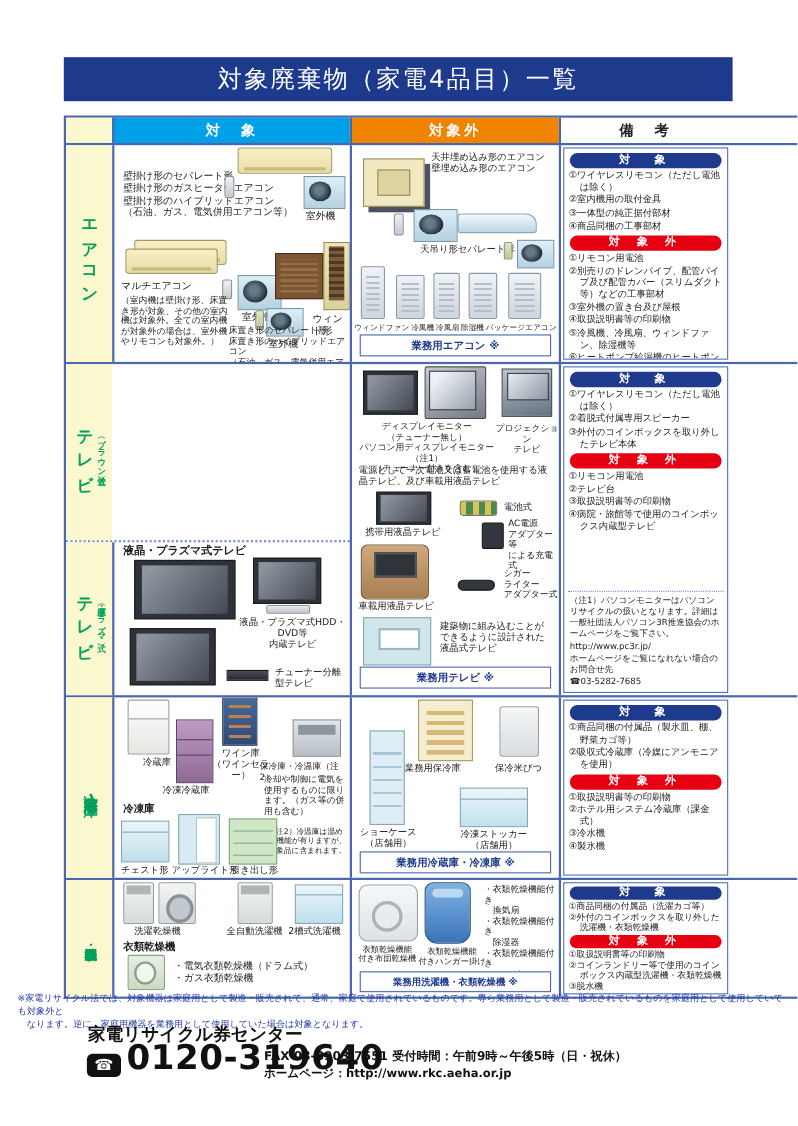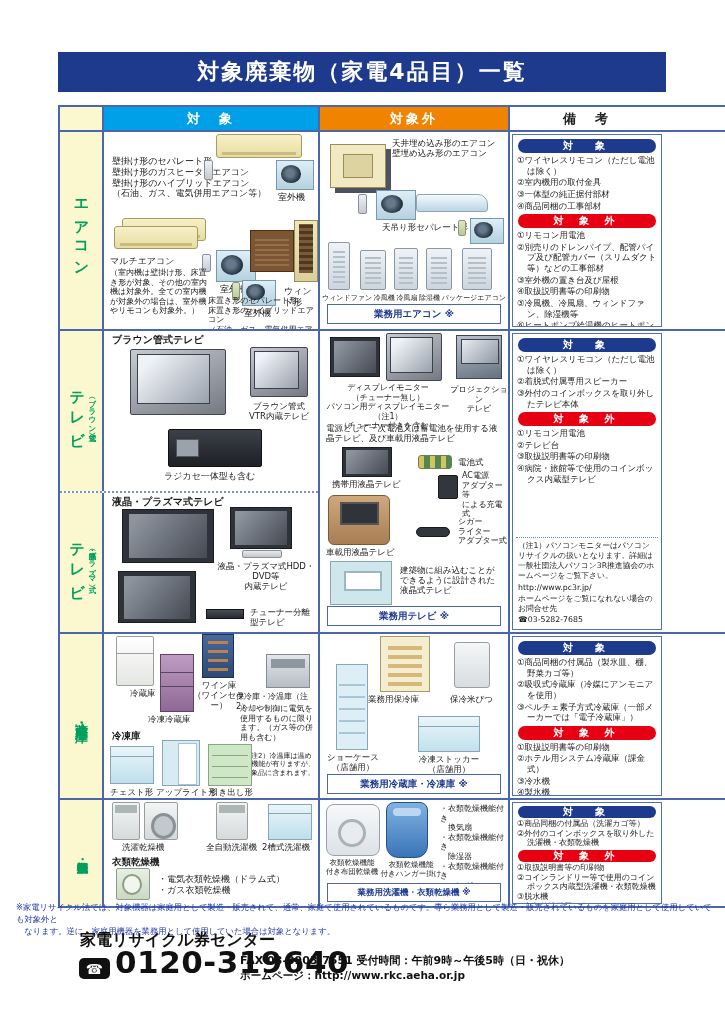--- a/index.html
+++ b/index.html
@@ -1,19 +1,19 @@
 <!DOCTYPE html>
 <html><head>
 <meta charset="utf-8">
 <style>
 html,body{margin:0;padding:0;background:#fff}
 .page{position:relative;width:725px;height:1024px;background:#fff;overflow:hidden;
   font-family:"DejaVu Sans","Liberation Sans",sans-serif;color:#1a1a1a}
 .title{position:absolute;left:58px;top:52px;width:608px;height:40px;background:#1e3a8d;color:#fff;
-  display:flex;align-items:center;justify-content:center;font-size:22px;font-weight:bold;letter-spacing:2px}
+  display:flex;align-items:center;justify-content:center;font-size:22px;font-weight:normal;letter-spacing:2px}
 .tbl{position:absolute;left:58px;top:105px;width:700px;border:2px solid #4a66ad;background:#fff;box-sizing:border-box}
 .row{display:flex}
 .row+.row{border-top:2px solid #4a66ad}
 .c{box-sizing:border-box;position:relative;overflow:hidden}
 .c+.c,.bl{border-left:2px solid #4a66ad}
 .cat{width:42px;background:#fbf7cf}
 .tgt{width:216px}
 .excl{width:190px}
 .rem{width:156px}
 .hc{display:flex;align-items:center;justify-content:center;font-weight:bold;font-size:13px;letter-spacing:3px}
@@ -217,29 +217,20 @@
     </div>
 
     <div class="row" style="height:301px">
       <div class="tvleft">
 
         <div class="tvhalf" style="height:160px">
           <div class="c cat" style="width:42px;height:160px">
             <div class="vcat" style="left:40%">テレビ</div>
             <div class="vsub">（ブラウン管式）</div>
           </div>
-          <div class="c tgt bl" style="height:160px">
-            <div class="lb bold" style="left:8px;top:3px;font-size:10px">ブラウン管式テレビ</div>
-            <div class="i crt" style="left:26px;top:18px;width:96px;height:66px"></div>
-            <div class="i crt" style="left:146px;top:16px;width:58px;height:50px"></div>
-            <div class="lb lbc" style="left:138px;top:70px;width:74px;font-size:8.5px">ブラウン管式
-VTR内蔵テレビ</div>
-            <div class="i radiocas" style="left:64px;top:98px;width:94px;height:38px"></div>
-            <div class="lb" style="left:60px;top:140px">ラジカセ一体型も含む</div>
-          </div>
         </div>
 
         <div class="tvhalf tvhalf2" style="height:141px">
           <div class="c cat" style="width:42px;height:139px">
             <div class="vcat" style="left:40%">テレビ</div>
             <div class="vsub">（液晶・プラズマ式）</div>
           </div>
           <div class="c tgt bl" style="height:139px">
             <div class="lb bold" style="left:8px;top:3px;font-size:10px">液晶・プラズマ式テレビ</div>
             <div class="i flat" style="left:18px;top:16px;width:92px;height:54px"></div>
@@ -347,21 +338,20 @@
         <div class="lb lbc" style="left:94px;top:120px;width:70px;font-size:8.5px">冷凍ストッカー
 （店舗用）</div>
         <div class="bizbox" style="bottom:4px">業務用冷蔵庫・冷凍庫 ※</div>
       </div>
       <div class="c rem">
         <div class="rin">
           <div class="pill pb">対　象</div>
           <div>
               <div class="rl">①商品同梱の付属品（製氷皿、棚、野菜カゴ等）</div>
               <div class="rl">②吸収式冷蔵庫（冷媒にアンモニアを使用）</div>
-              <div class="rl">③ペルチェ素子方式冷蔵庫（一部メーカーでは「電子冷蔵庫」）</div>
             </div>
           <div class="pill pr">対 象 外</div>
           <div>
               <div class="rl">①取扱説明書等の印刷物</div>
               <div class="rl">②ホテル用システム冷蔵庫（課金式）</div>
               <div class="rl">③冷水機</div>
               <div class="rl">④製氷機</div>
             </div>
         </div>
       </div>

